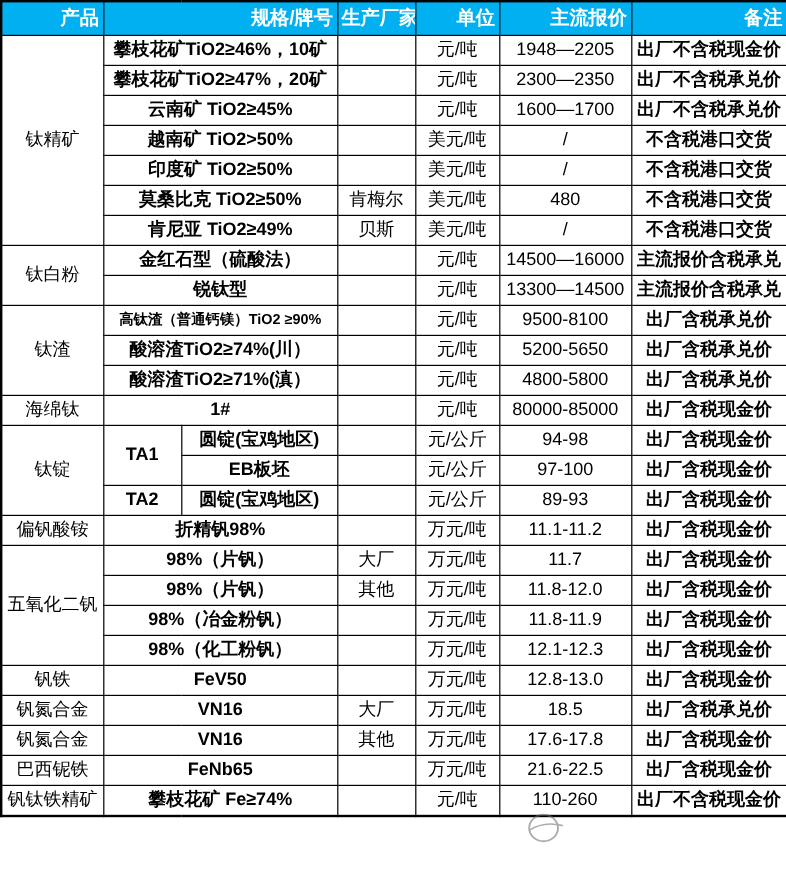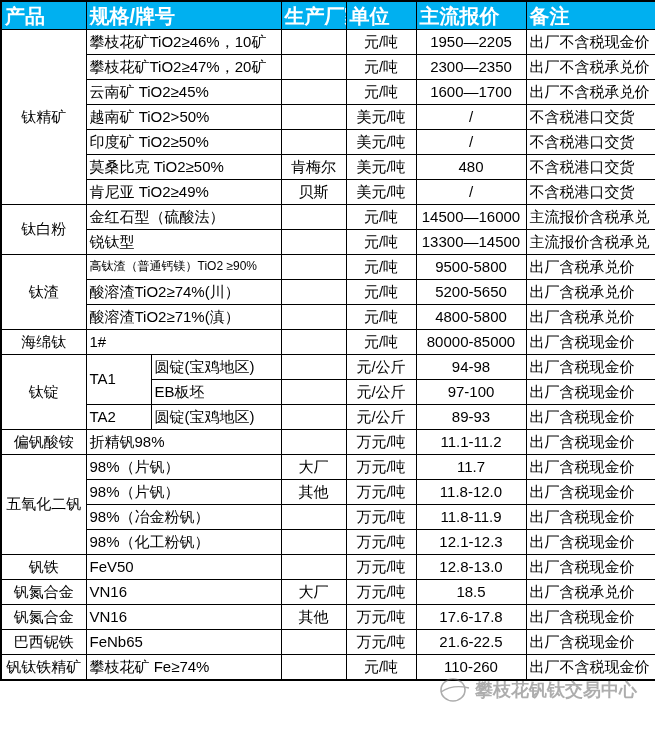--- a/index.html
+++ b/index.html
@@ -11,25 +11,25 @@
   table{
     border-collapse:collapse;table-layout:fixed;width:655px;
     border:2px solid #000;
   }
   th,td{
     border:1px solid #000;overflow:hidden;white-space:nowrap;
     font-size:15px;line-height:1.1;padding:0 3px;
   }
   th{
     background:#00B0F0;color:#ffffff;font-weight:bold;
-    height:27px;font-size:20px;text-align:left;
+    height:27px;font-size:16px;text-align:right;
   }
   tr.r td{height:24px;}
   .c{text-align:center;}
-  .l{text-align:left;}
+  .l{text-align:center;font-weight:bold;}
   .sm{font-size:12px;}
   .watermark{
     position:absolute;left:438px;top:676px;width:215px;
     display:flex;align-items:center;gap:3px;
     color:rgba(105,105,105,0.55);pointer-events:none;
   }
   .watermark .wm-text{
     font-size:18px;font-weight:bold;letter-spacing:0px;white-space:nowrap;
   }
   .watermark svg{flex:0 0 auto;opacity:0.55;}
@@ -56,21 +56,21 @@
       <th>主流报价</th>
       <th>备注</th>
     </tr>
   </thead>
   <tbody>
     <tr class="r">
       <td rowspan="7" class="c">钛精矿</td>
       <td colspan="2" class="l">攀枝花矿TiO2≥46%，10矿</td>
       <td class="c"></td>
       <td class="c">元/吨</td>
-      <td class="c">1950—2205</td>
+      <td class="c">1948—2205</td>
       <td class="l">出厂不含税现金价</td>
     </tr>
     <tr class="r">
       <td colspan="2" class="l">攀枝花矿TiO2≥47%，20矿</td>
       <td class="c"></td>
       <td class="c">元/吨</td>
       <td class="c">2300—2350</td>
       <td class="l">出厂不含税承兑价</td>
     </tr>
     <tr class="r">
@@ -121,21 +121,21 @@
       <td class="c"></td>
       <td class="c">元/吨</td>
       <td class="c">13300—14500</td>
       <td class="l">主流报价含税承兑</td>
     </tr>
     <tr class="r">
       <td rowspan="3" class="c">钛渣</td>
       <td colspan="2" class="l sm">高钛渣（普通钙镁）TiO2 ≥90%</td>
       <td class="c"></td>
       <td class="c">元/吨</td>
-      <td class="c">9500-5800</td>
+      <td class="c">9500-8100</td>
       <td class="l">出厂含税承兑价</td>
     </tr>
     <tr class="r">
       <td colspan="2" class="l">酸溶渣TiO2≥74%(川）</td>
       <td class="c"></td>
       <td class="c">元/吨</td>
       <td class="c">5200-5650</td>
       <td class="l">出厂含税承兑价</td>
     </tr>
     <tr class="r">
@@ -255,14 +255,13 @@
       <td class="l">出厂不含税现金价</td>
     </tr>
   </tbody>
 </table>
 
 <div class="watermark">
   <svg width="34" height="28" viewBox="0 0 34 28">
     <ellipse cx="15" cy="14" rx="12" ry="11" fill="none" stroke="#696969" stroke-width="1.6"></ellipse>
     <path d="M3 16 Q 15 8 31 12" fill="none" stroke="#696969" stroke-width="1.4"></path>
   </svg>
-  <span class="wm-text">攀枝花钒钛交易中心</span>
 </div>
 
 </body></html>

